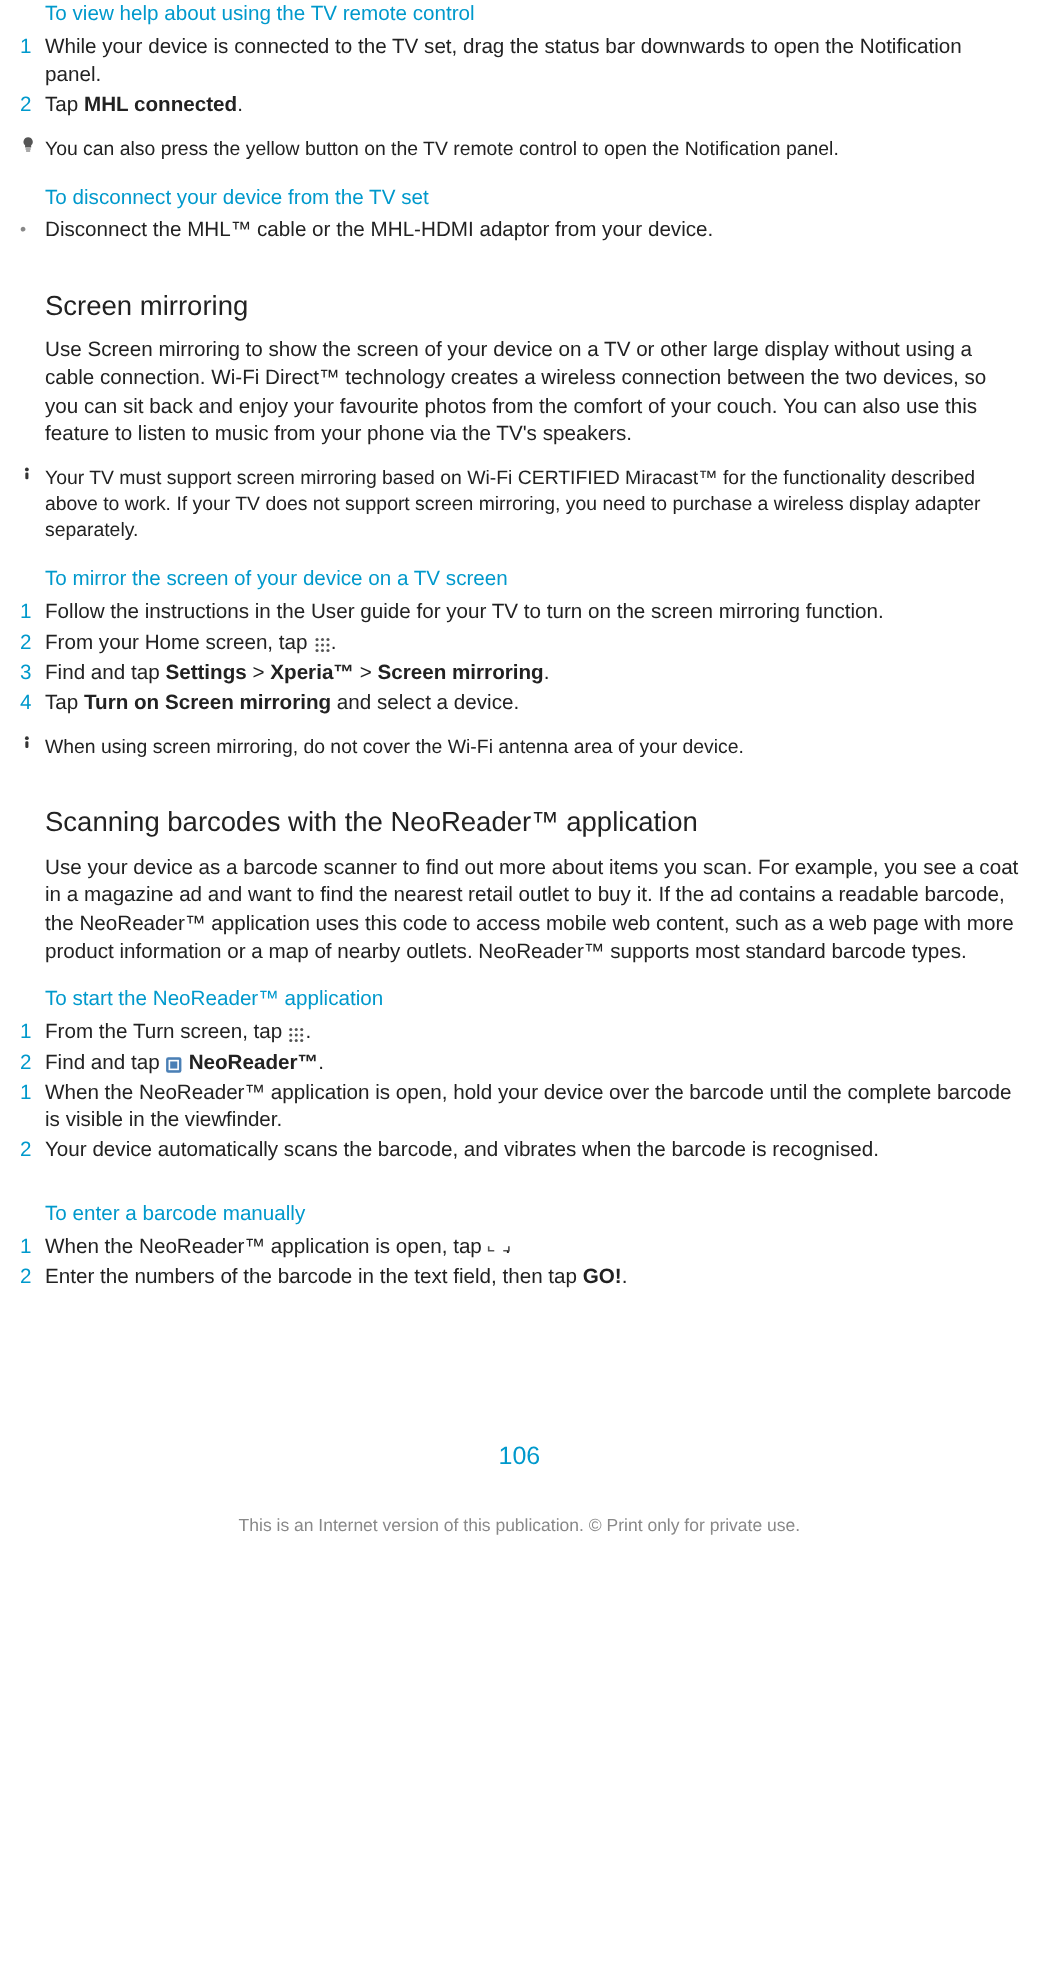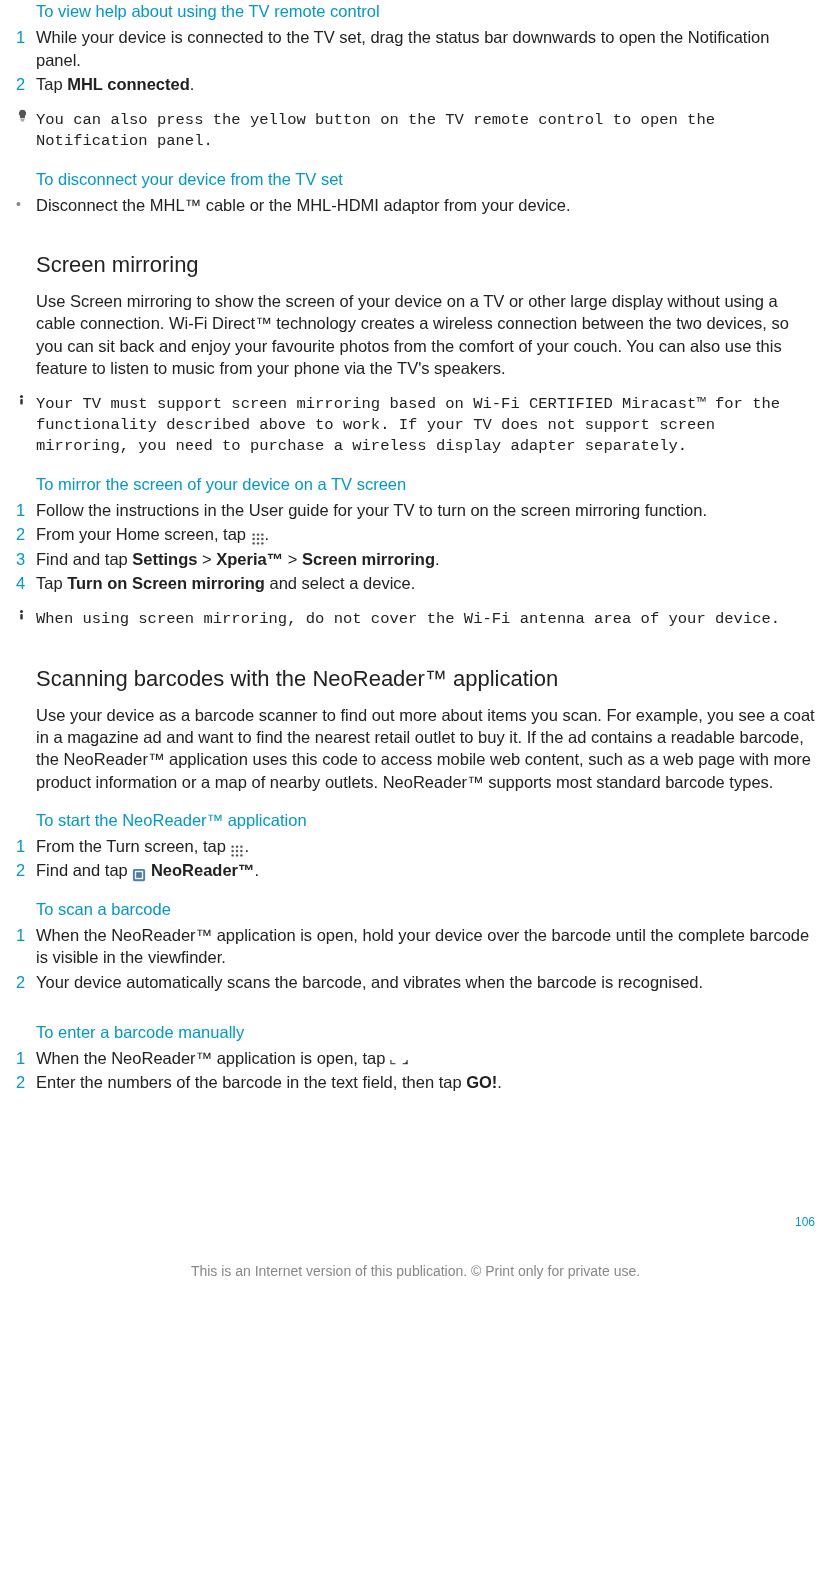--- a/index.html
+++ b/index.html
@@ -54,32 +54,32 @@
   .icon-col svg { display: block; }
   .body-text { flex: 1; }
   .bold { font-weight: bold; }
   .note-row {
     display: flex;
     align-items: flex-start;
     margin-top: 14px;
     margin-bottom: 14px;
     font-size: 15.5px;
   }
-  .note-row .body-text { padding-top: 1px; font-family: Liberation Mono, monospace; }
+  .note-row .body-text { padding-top: 1px; }
   .inline-icon {
     display: inline-block;
     vertical-align: middle;
     width: 14px;
     height: 14px;
   }
   .page-num {
-    text-align: right;
+    text-align: center;
     color: #0099cc;
     margin-top: 120px;
-    font-size: 12px;
+    font-size: 20px;
   }
   .footer {
     text-align: center;
     color: #888;
     font-size: 14px;
     margin-top: 32px;
   }
 </style>
 </head>
 <body>
@@ -194,21 +194,20 @@
   <div class="row">
     <div class="num">2</div>
     <div class="body-text">
       <span>Find and tap </span><span class="inline-icon"><svg viewBox="0 0 16 16" width="14" height="14">
             <rect x="1" y="1" width="14" height="14" rx="2" fill="#4a7fb5"></rect>
             <rect x="4" y="4" width="8" height="8" fill="none" stroke="#fff" stroke-width="1.5"></rect>
           </svg></span><span class="bold"> NeoReader™</span><span>.</span>
     </div>
   </div>
 
-  <div class="blue-heading">To scan a barcode</div>
   <div class="row">
     <div class="num">1</div>
     <div class="body-text">When the NeoReader™ application is open, hold your device over the barcode until the complete barcode is visible in the viewfinder.</div>
   </div>
   <div class="row">
     <div class="num">2</div>
     <div class="body-text">Your device automatically scans the barcode, and vibrates when the barcode is recognised.</div>
   </div>
 
   <div class="blue-heading" style="margin-top:28px">To enter a barcode manually</div>

